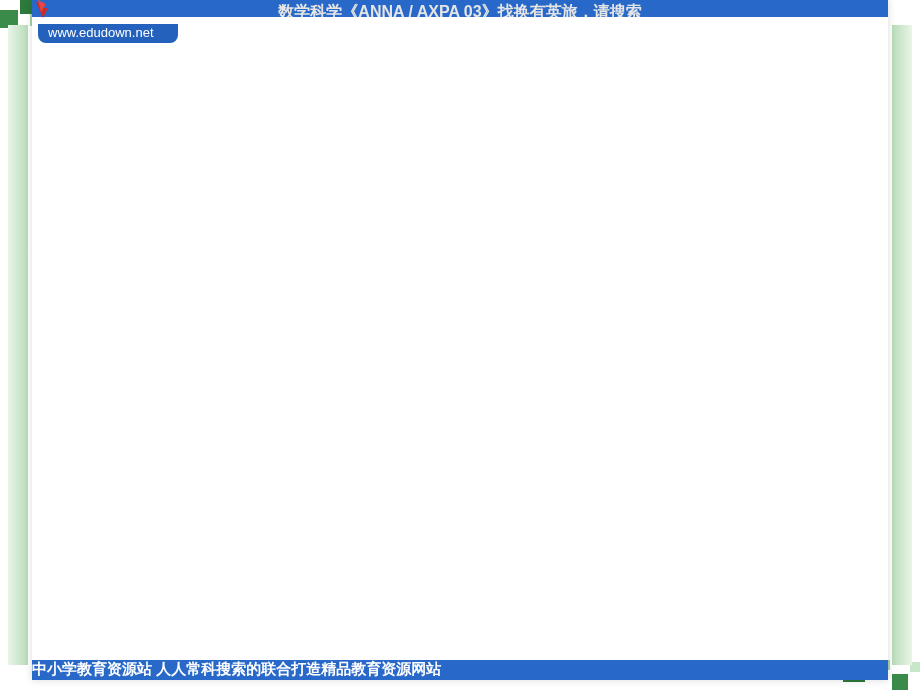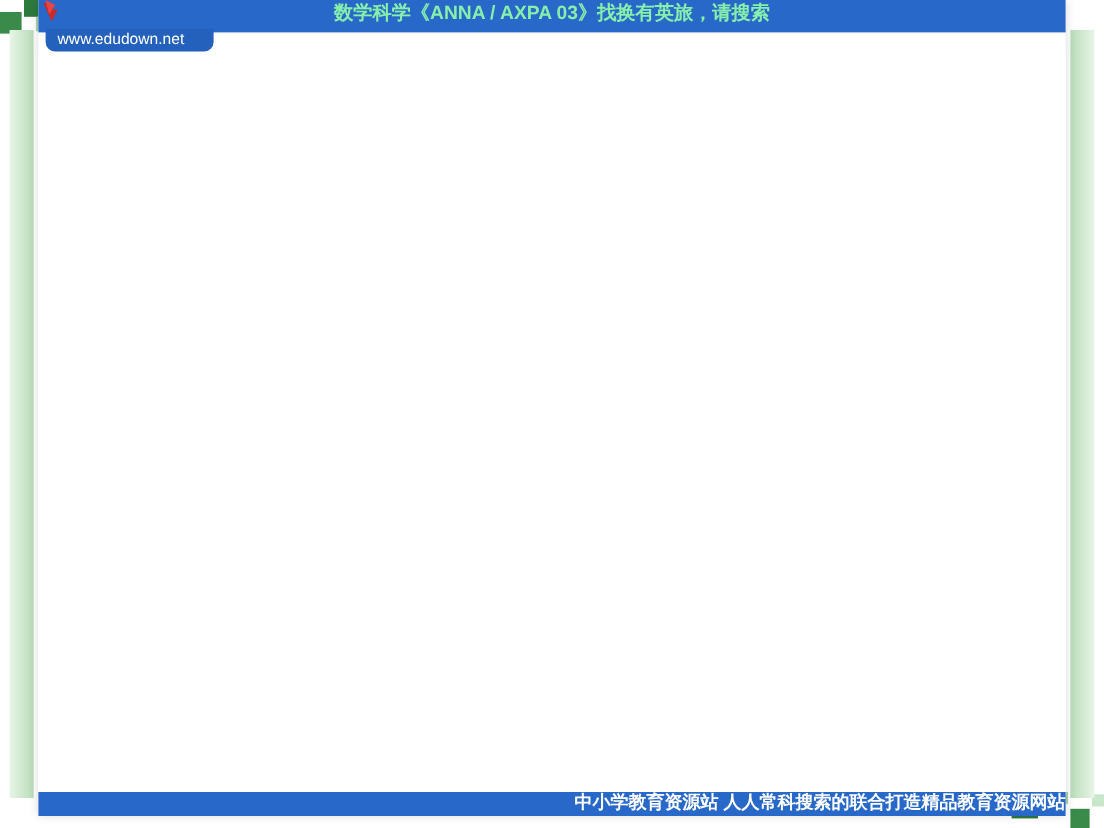--- a/index.html
+++ b/index.html
@@ -74,23 +74,23 @@
       background: #ffffff;
       box-shadow: 0 0 8px rgba(0,0,0,0.15);
     }
     
     
     .top-bar {
       position: absolute;
       top: 0;
       left: 0;
       right: 0;
-      height: 27px;
+      height: 17px;
       background: #2868c8;
-      color: #86efac;
+      color: #e5e5e5;
       font-size: 16px;
       text-align: center;
       line-height: 20px;
       padding-top: 2px;
       font-weight: bold;
       overflow: hidden;
     }
     
     
     .url-badge {
@@ -123,21 +123,21 @@
     
     .bottom-bar {
       position: absolute;
       bottom: 0;
       left: 0;
       right: 0;
       height: 20px;
       background: #2868c8;
       color: #ffffff;
       font-size: 15px;
-      text-align: right;
+      text-align: left;
       line-height: 18px;
       font-weight: bold;
       overflow: hidden;
     }
     
     
     .content-area {
       position: absolute;
       top: 45px;
       left: 0;

